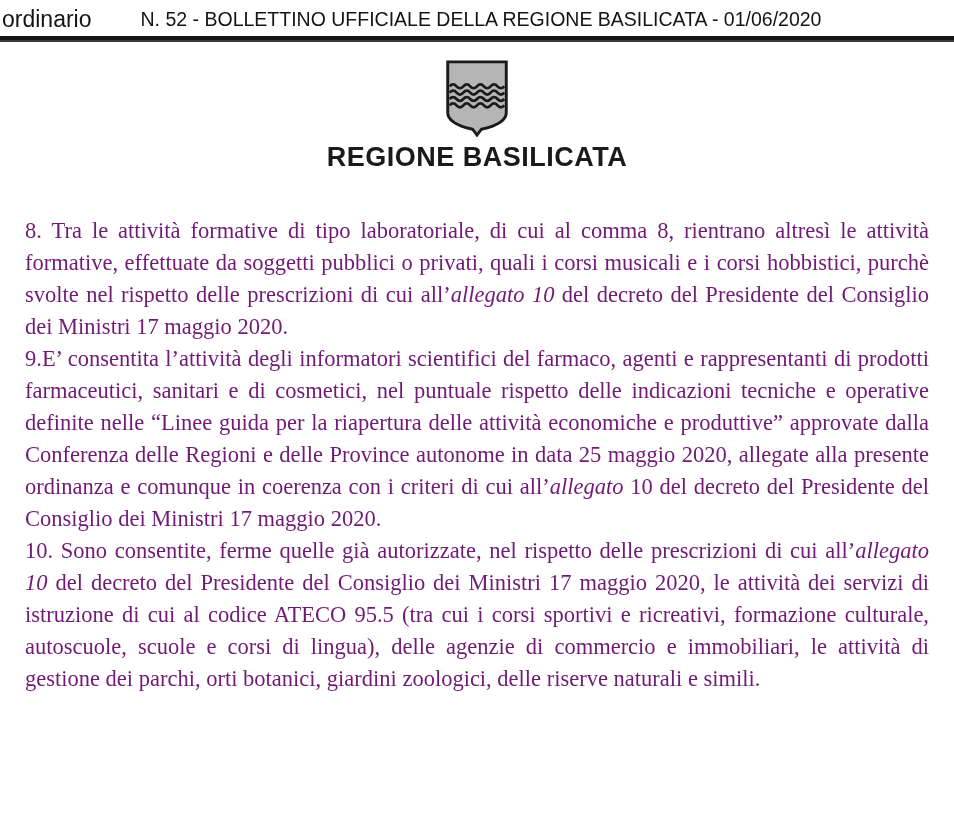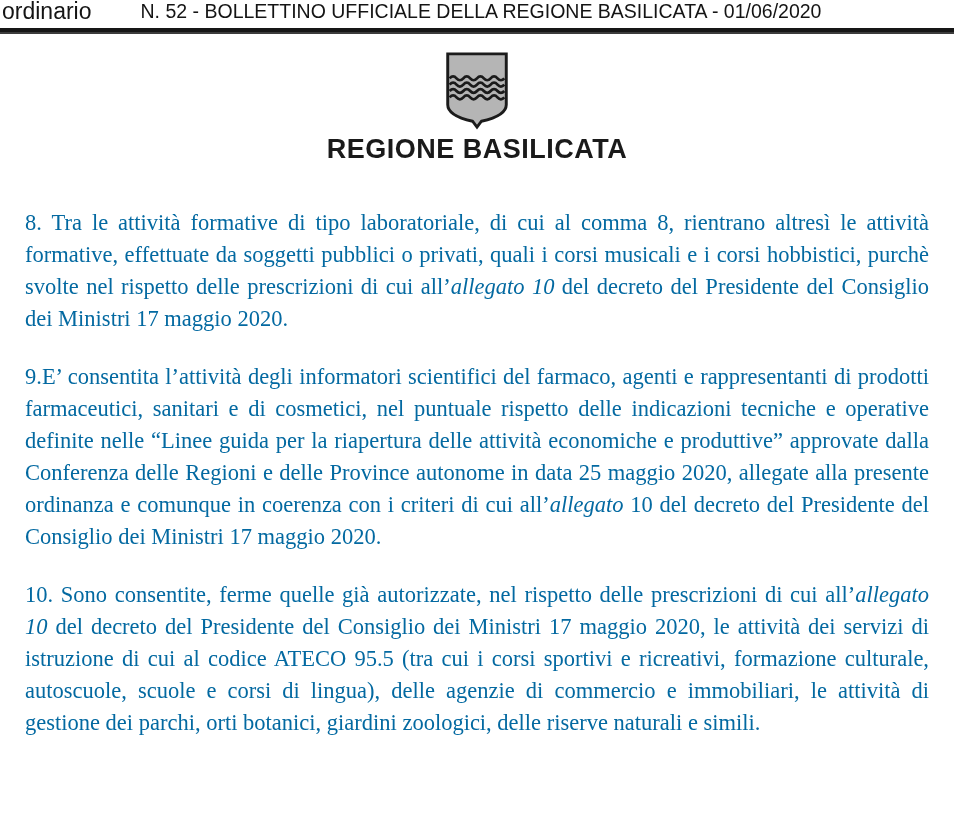--- a/index.html
+++ b/index.html
@@ -11,21 +11,21 @@
     margin: 0 auto;
     background: #ffffff;
     overflow: hidden;
     font-family: "Liberation Serif", serif;
     color: #1c1c1c;
   }
   
   .header {
     position: relative;
     width: 100%;
-    height: 28px;
+    height: 36px;
     font-family: "Liberation Sans", sans-serif;
   }
   .header-left {
     position: absolute;
     left: 2px;
     bottom: 3px;
     font-size: 23px;
     color: #141414;
     white-space: nowrap;
   }
@@ -67,24 +67,24 @@
     text-align: center;
   }
   
   .doc-body {
     margin: 0 25px;
   }
   .para {
     font-size: 22.5px;
     line-height: 32px;
     text-align: justify;
-    color: #0369a1;
+    color: #701a75;
   }
   .para-first { margin-top: 42px; }
-  .para + .para { margin-top: 26px; }
+  .para + .para { }
   .it { font-style: italic; }
 </style>
 </head>
 <body>
 
 <div class="page">
 
   <header class="header">
     <span class="header-left">ordinario</span>
     <span class="header-center">N. 52 - BOLLETTINO UFFICIALE DELLA REGIONE BASILICATA - 01/06/2020</span>

